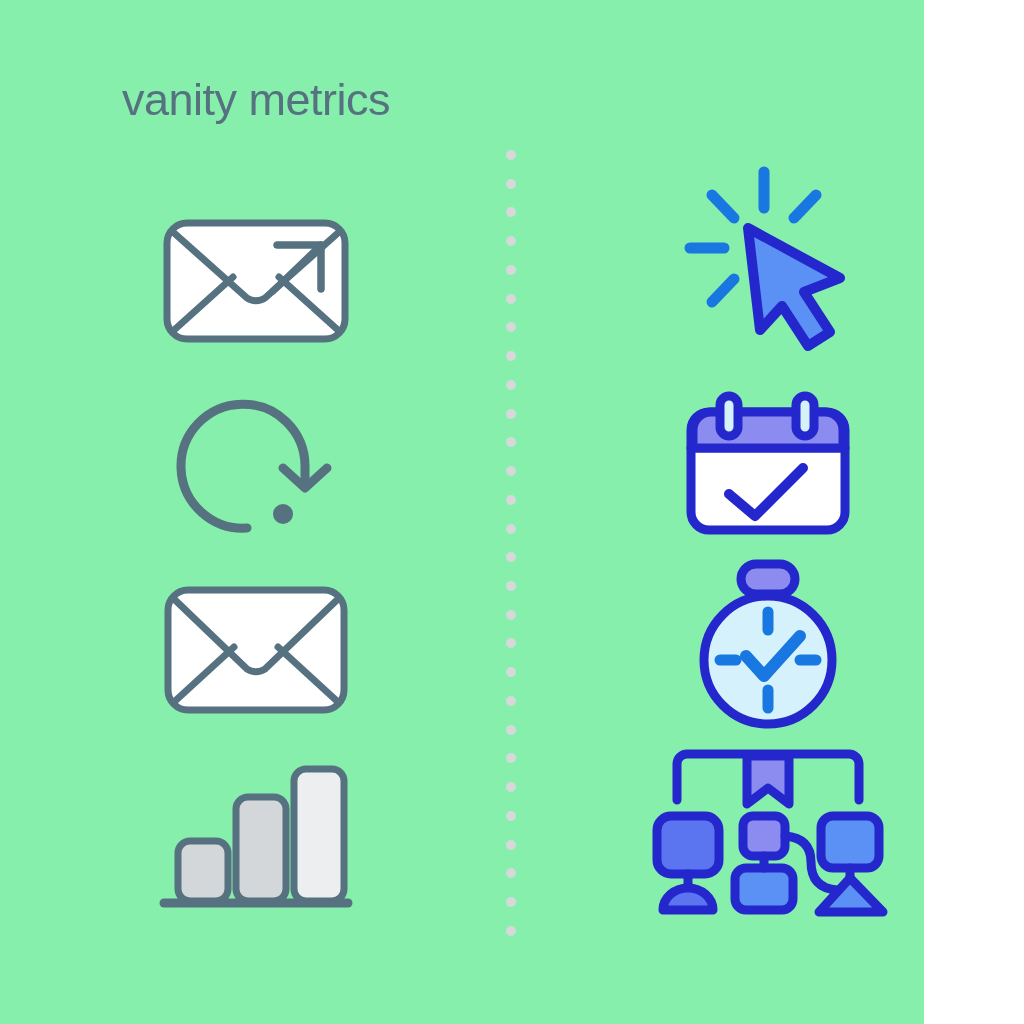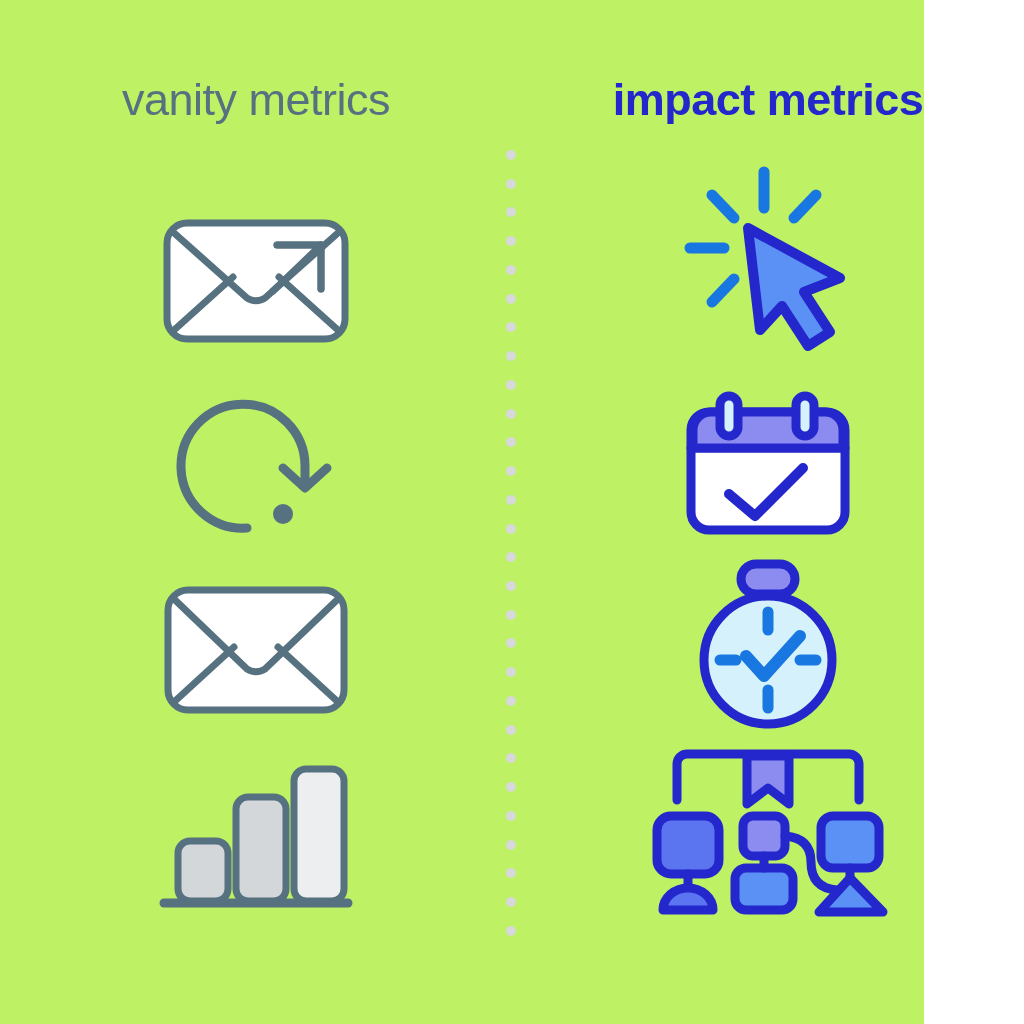--- a/index.html
+++ b/index.html
@@ -6,21 +6,21 @@
   * { box-sizing: border-box; margin: 0; padding: 0; }
   html, body {
     width: 1024px; height: 1024px;
     background: #ffffff;
     font-family: "Liberation Sans", sans-serif;
     overflow: hidden;
   }
   #stage {
     position: relative;
     width: 924px; height: 1024px;
-    background: #bef264;
+    background: #86efac;
   }
 
   
   .column {
     position: absolute;
     top: 0;
     width: 512px;
     height: 1024px;
   }
   .column.left  { left: 0; }
@@ -125,21 +125,20 @@
         <rect x="22" y="86" width="50" height="60" rx="12" fill="#d3d7da"></rect>
         <rect x="80" y="42" width="50" height="104" rx="12" fill="#d3d7da"></rect>
         <rect x="138" y="14" width="50" height="132" rx="12" fill="#eceef0"></rect>
         <path d="M8 148 L192 148" stroke-width="9"></path>
       </svg>
     </div>
   </div>
 
   <div class="column right">
 
-    <div class="col-title impact">impact metrics</div>
 
     <div class="icon-slot slot-1">
       <svg width="200" height="190" viewBox="0 0 200 190" fill="none" stroke-linecap="round" stroke-linejoin="round">
         <g stroke="#1877e0" stroke-width="11">
           <path d="M96 12 L96 48"></path>
           <path d="M44 35 L66 58"></path>
           <path d="M22 88 L56 88"></path>
           <path d="M44 142 L66 119"></path>
           <path d="M148 35 L126 58"></path>
         </g>

